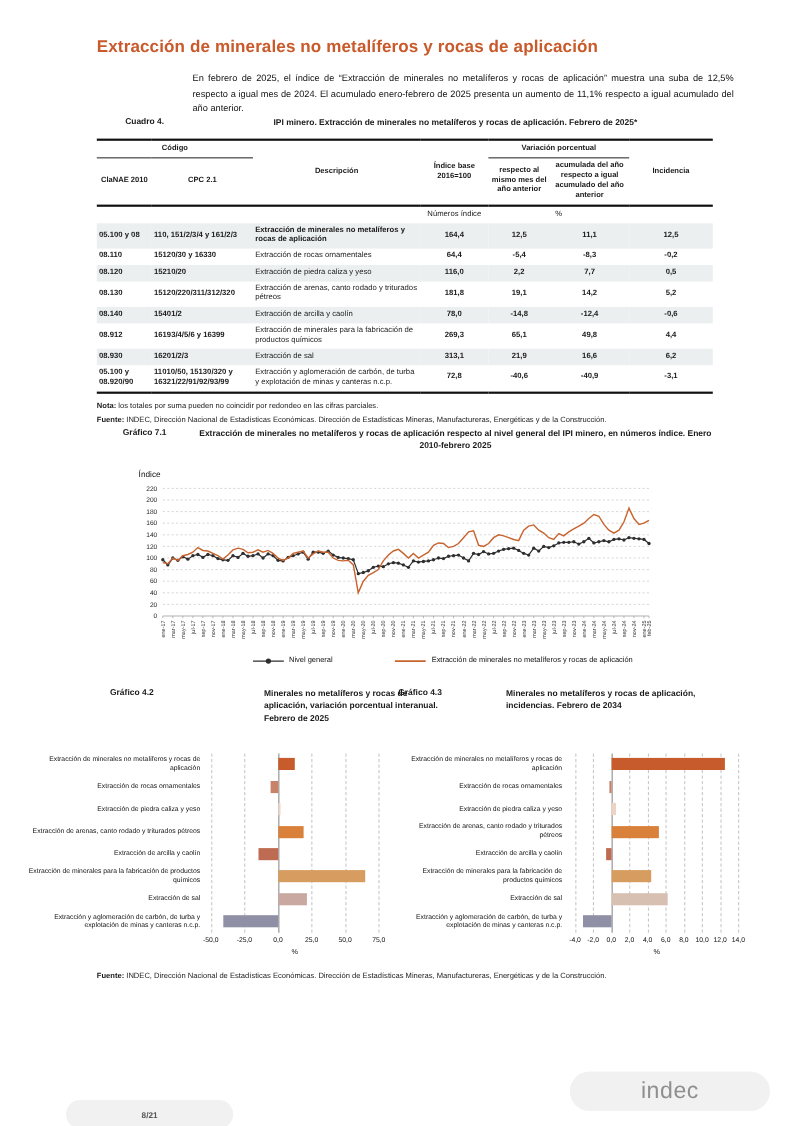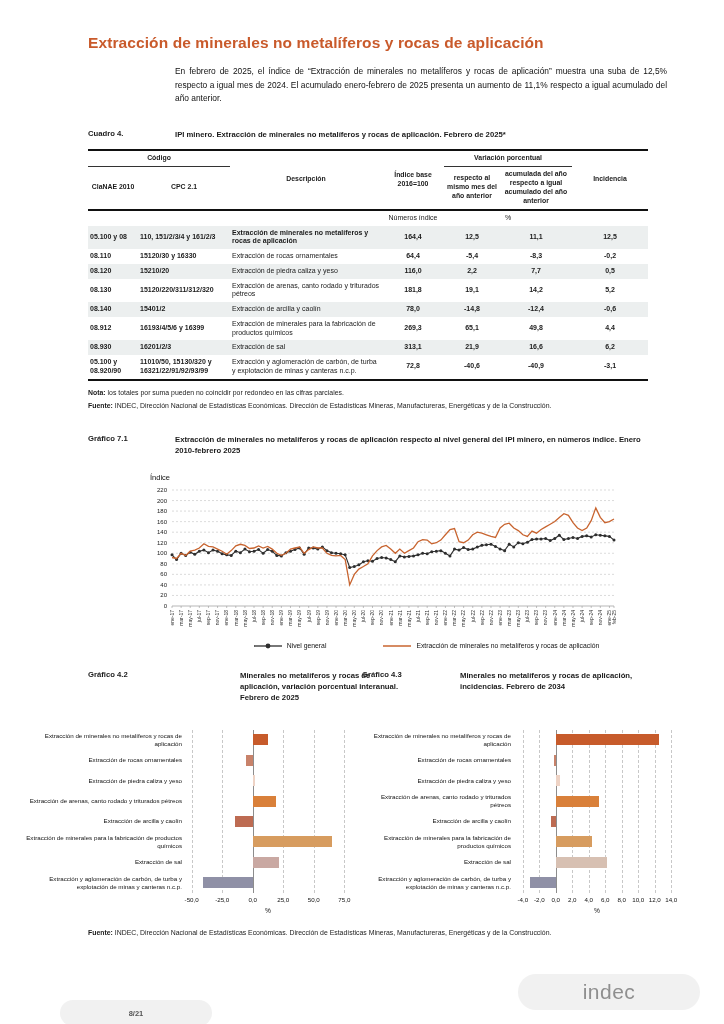--- a/index.html
+++ b/index.html
@@ -1,39 +1,39 @@
 <!DOCTYPE html>
 <html><head>
 <meta charset="utf-8">
 <style>
   html,body{margin:0;padding:0;background:#e9e9e9;}
   .page{position:relative;width:724px;height:1024px;margin:0 auto;background:#ffffff;
         font-family:"Liberation Sans",sans-serif;color:#1a1a1a;overflow:hidden;}
   .content{padding:34px 36px 0 88px;}
   h1.title{margin:0 0 13px 0;font-size:15.5px;font-weight:bold;color:#c95a2b;letter-spacing:0.1px;}
   .intro{margin:0 0 0 87px;width:492px;font-size:8.4px;line-height:1.62;text-align:justify;color:#111;}
-  .sec-row{display:flex;margin-top:23px;}
+  .sec-row{display:flex;text-align:center;}
   .sec-label{width:87px;font-weight:bold;font-size:7.7px;flex:none;}
   .sec-title{width:478px;font-weight:bold;font-size:7.7px;line-height:1.45;}
   
   table.cuadro{border-collapse:collapse;width:560px;margin-top:9px;border-top:2px solid #111;border-bottom:2px solid #111;}
   table.cuadro th{font-size:6.9px;font-weight:bold;text-align:center;vertical-align:middle;padding:3px 2px;line-height:1.3;}
   th.grp{border-bottom:1px solid #333;}
   th.h{border-bottom:2px solid #111;}
   tr.units td{font-size:6.9px;text-align:center;padding:2px 2px 3px 2px;}
   table.cuadro td{font-size:7px;padding:3px 2px;line-height:1.25;vertical-align:middle;}
   td.code{text-align:left;font-weight:bold;padding-left:3px;}
   td.desc{text-align:left;}
   td.num{text-align:center;font-weight:bold;}
   tr.band{background:#ecefef;}
   tr.total td{font-weight:bold;}
   .nota{margin:7px 0 0 0;font-size:6.9px;line-height:1.5;}
   .nota b{font-weight:bold;}
   
-  .lc-wrap{margin:16px 0 0 58px;width:560px;}
+  .lc-wrap{margin:16px 0 0 34px;width:560px;}
   .lc-ylabel{font-size:7.5px;color:#111;margin:0 0 2px 4px;}
   .legend{display:flex;justify-content:center;gap:56px;margin:2px 0 0 0;font-size:6.8px;color:#111;}
   .leg-item{display:flex;align-items:center;gap:4px;}
   
   .g23-head{position:relative;height:46px;margin-top:20px;}
   .g23-head .lbl{position:absolute;top:0;font-weight:bold;font-size:7.7px;}
   .g23-head .ttl{position:absolute;top:0;font-weight:bold;font-size:7.7px;line-height:1.45;}
   .bars-row{display:flex;gap:14px;margin:14px 0 0 -66px;width:690px;}
   .bar-chart{display:flex;}
   .blabels{display:flex;flex-direction:column;flex:none;}
@@ -419,21 +419,21 @@
         <span class="leg-item">
           <svg width="30" height="8">
               <line x1="1" y1="4" x2="29" y2="4" stroke="#c8642f" stroke-width="1.5"></line>
             </svg>
           <span>Extracción de minerales no metalíferos y rocas de aplicación</span>
         </span>
       </div>
     </div>
 
     <div class="g23-head">
-      <div class="lbl" style="left:0;">Gráfico 4.2</div>
+      <div class="lbl" style="left:12px;">Gráfico 4.2</div>
       <div class="ttl" style="left:152px;width:168px;">Minerales no metalíferos y rocas de aplicación, variación porcentual interanual. Febrero de 2025</div>
       <div class="lbl" style="left:274px;">Gráfico 4.3</div>
       <div class="ttl" style="left:372px;width:185px;">Minerales no metalíferos y rocas de aplicación, incidencias. Febrero de 2034</div>
     </div>
 
     <div class="bars-row">
       <div id="bar1" class="bar-chart">
           <div class="blabels" style="width: 166px;">
             <div class="blabel">Extracción de minerales no metalíferos y rocas de aplicación</div>
             <div class="blabel">Extracción de rocas ornamentales</div>

